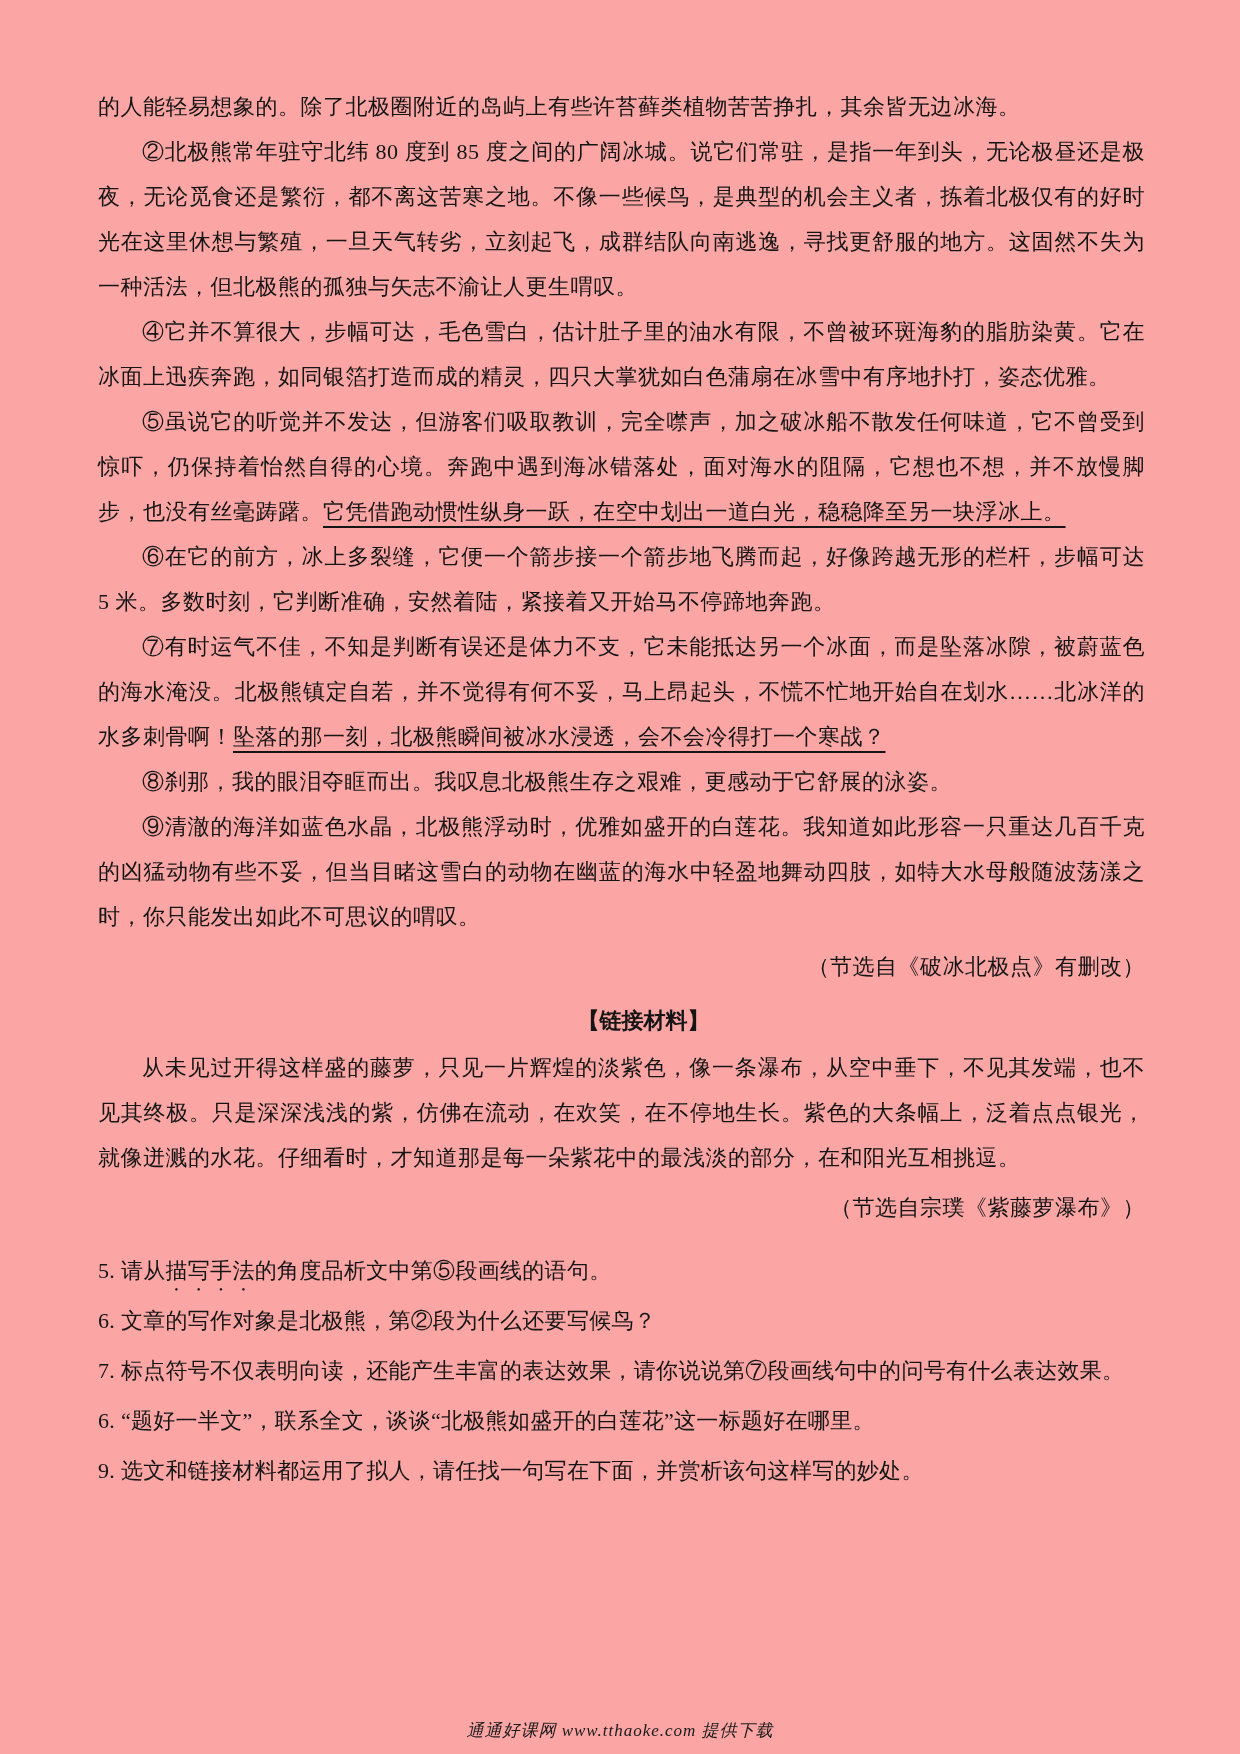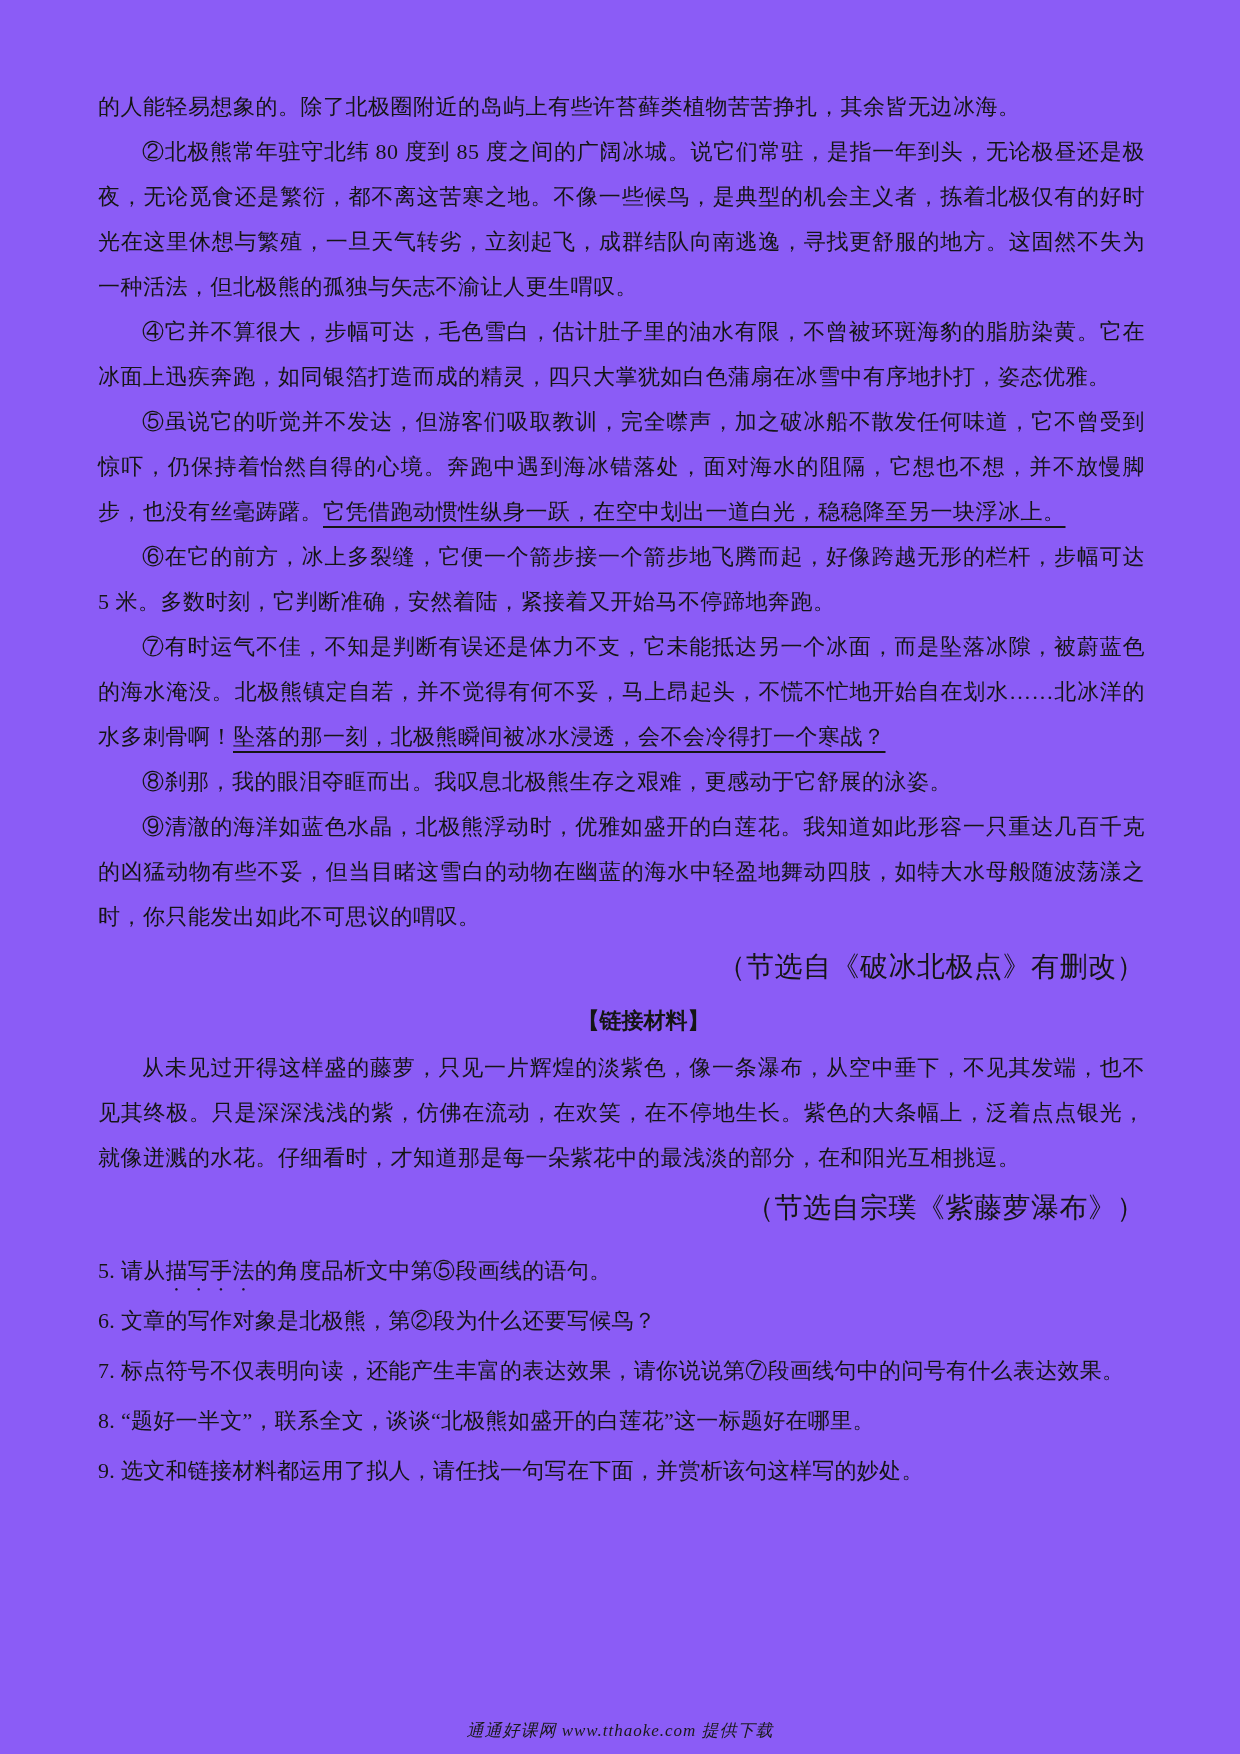--- a/index.html
+++ b/index.html
@@ -1,42 +1,42 @@
 <!DOCTYPE html>
 <html lang="zh"><head>
 <meta charset="utf-8">
 <style>
   html, body { margin: 0; padding: 0; background: #ffffff; }
   .page {
     position: relative;
     width: 1240px;
     height: 1754px;
     margin: 0 auto;
-    background: #8b5cf6;
+    background: #fca5a5;
     box-sizing: border-box;
     padding: 84px 95px 0 98px;
     font-family: "Liberation Serif", "DejaVu Serif", serif;
     color: #151515;
   }
   .para {
     margin: 0;
     font-size: 22px;
     line-height: 45px;
     text-align: justify;
     letter-spacing: 0.5px;
   }
   .indent { text-indent: 2em; }
   .ul {
     text-decoration: underline;
     text-decoration-thickness: 2px;
     text-underline-offset: 7px;
   }
   .attribution {
     margin: 5px 0 8px 0;
-    font-size: 28px;
+    font-size: 22px;
     line-height: 45px;
     text-align: right;
     letter-spacing: 0.5px;
   }
   .link-header {
     margin: 4px 0 0 0;
     font-size: 22px;
     line-height: 48px;
     font-weight: bold;
     text-indent: 2em;
@@ -96,19 +96,19 @@
   <p class="link-header">【链接材料】</p>
 
   <p class="para indent">从未见过开得这样盛的藤萝，只见一片辉煌的淡紫色，像一条瀑布，从空中垂下，不见其发端，也不见其终极。只是深深浅浅的紫，仿佛在流动，在欢笑，在不停地生长。紫色的大条幅上，泛着点点银光，就像迸溅的水花。仔细看时，才知道那是每一朵紫花中的最浅淡的部分，在和阳光互相挑逗。</p>
 
   <p class="attribution">（节选自宗璞《紫藤萝瀑布》）</p>
 
   <div class="questions">
     <p class="q"><span>5. 请从</span><span class="emph">描写手法</span><span>的角度品析文中第⑤段画线的语句。</span></p>
     <p class="q">6. 文章的写作对象是北极熊，第②段为什么还要写候鸟？</p>
     <p class="q">7. 标点符号不仅表明向读，还能产生丰富的表达效果，请你说说第⑦段画线句中的问号有什么表达效果。</p>
-    <p class="q">8. “题好一半文”，联系全文，谈谈“北极熊如盛开的白莲花”这一标题好在哪里。</p>
+    <p class="q">6. “题好一半文”，联系全文，谈谈“北极熊如盛开的白莲花”这一标题好在哪里。</p>
     <p class="q">9. 选文和链接材料都运用了拟人，请任找一句写在下面，并赏析该句这样写的妙处。</p>
   </div>
 
   <div class="footer">通通好课网  www.tthaoke.com  提供下载</div>
 
 </div>
 
 </body></html>

